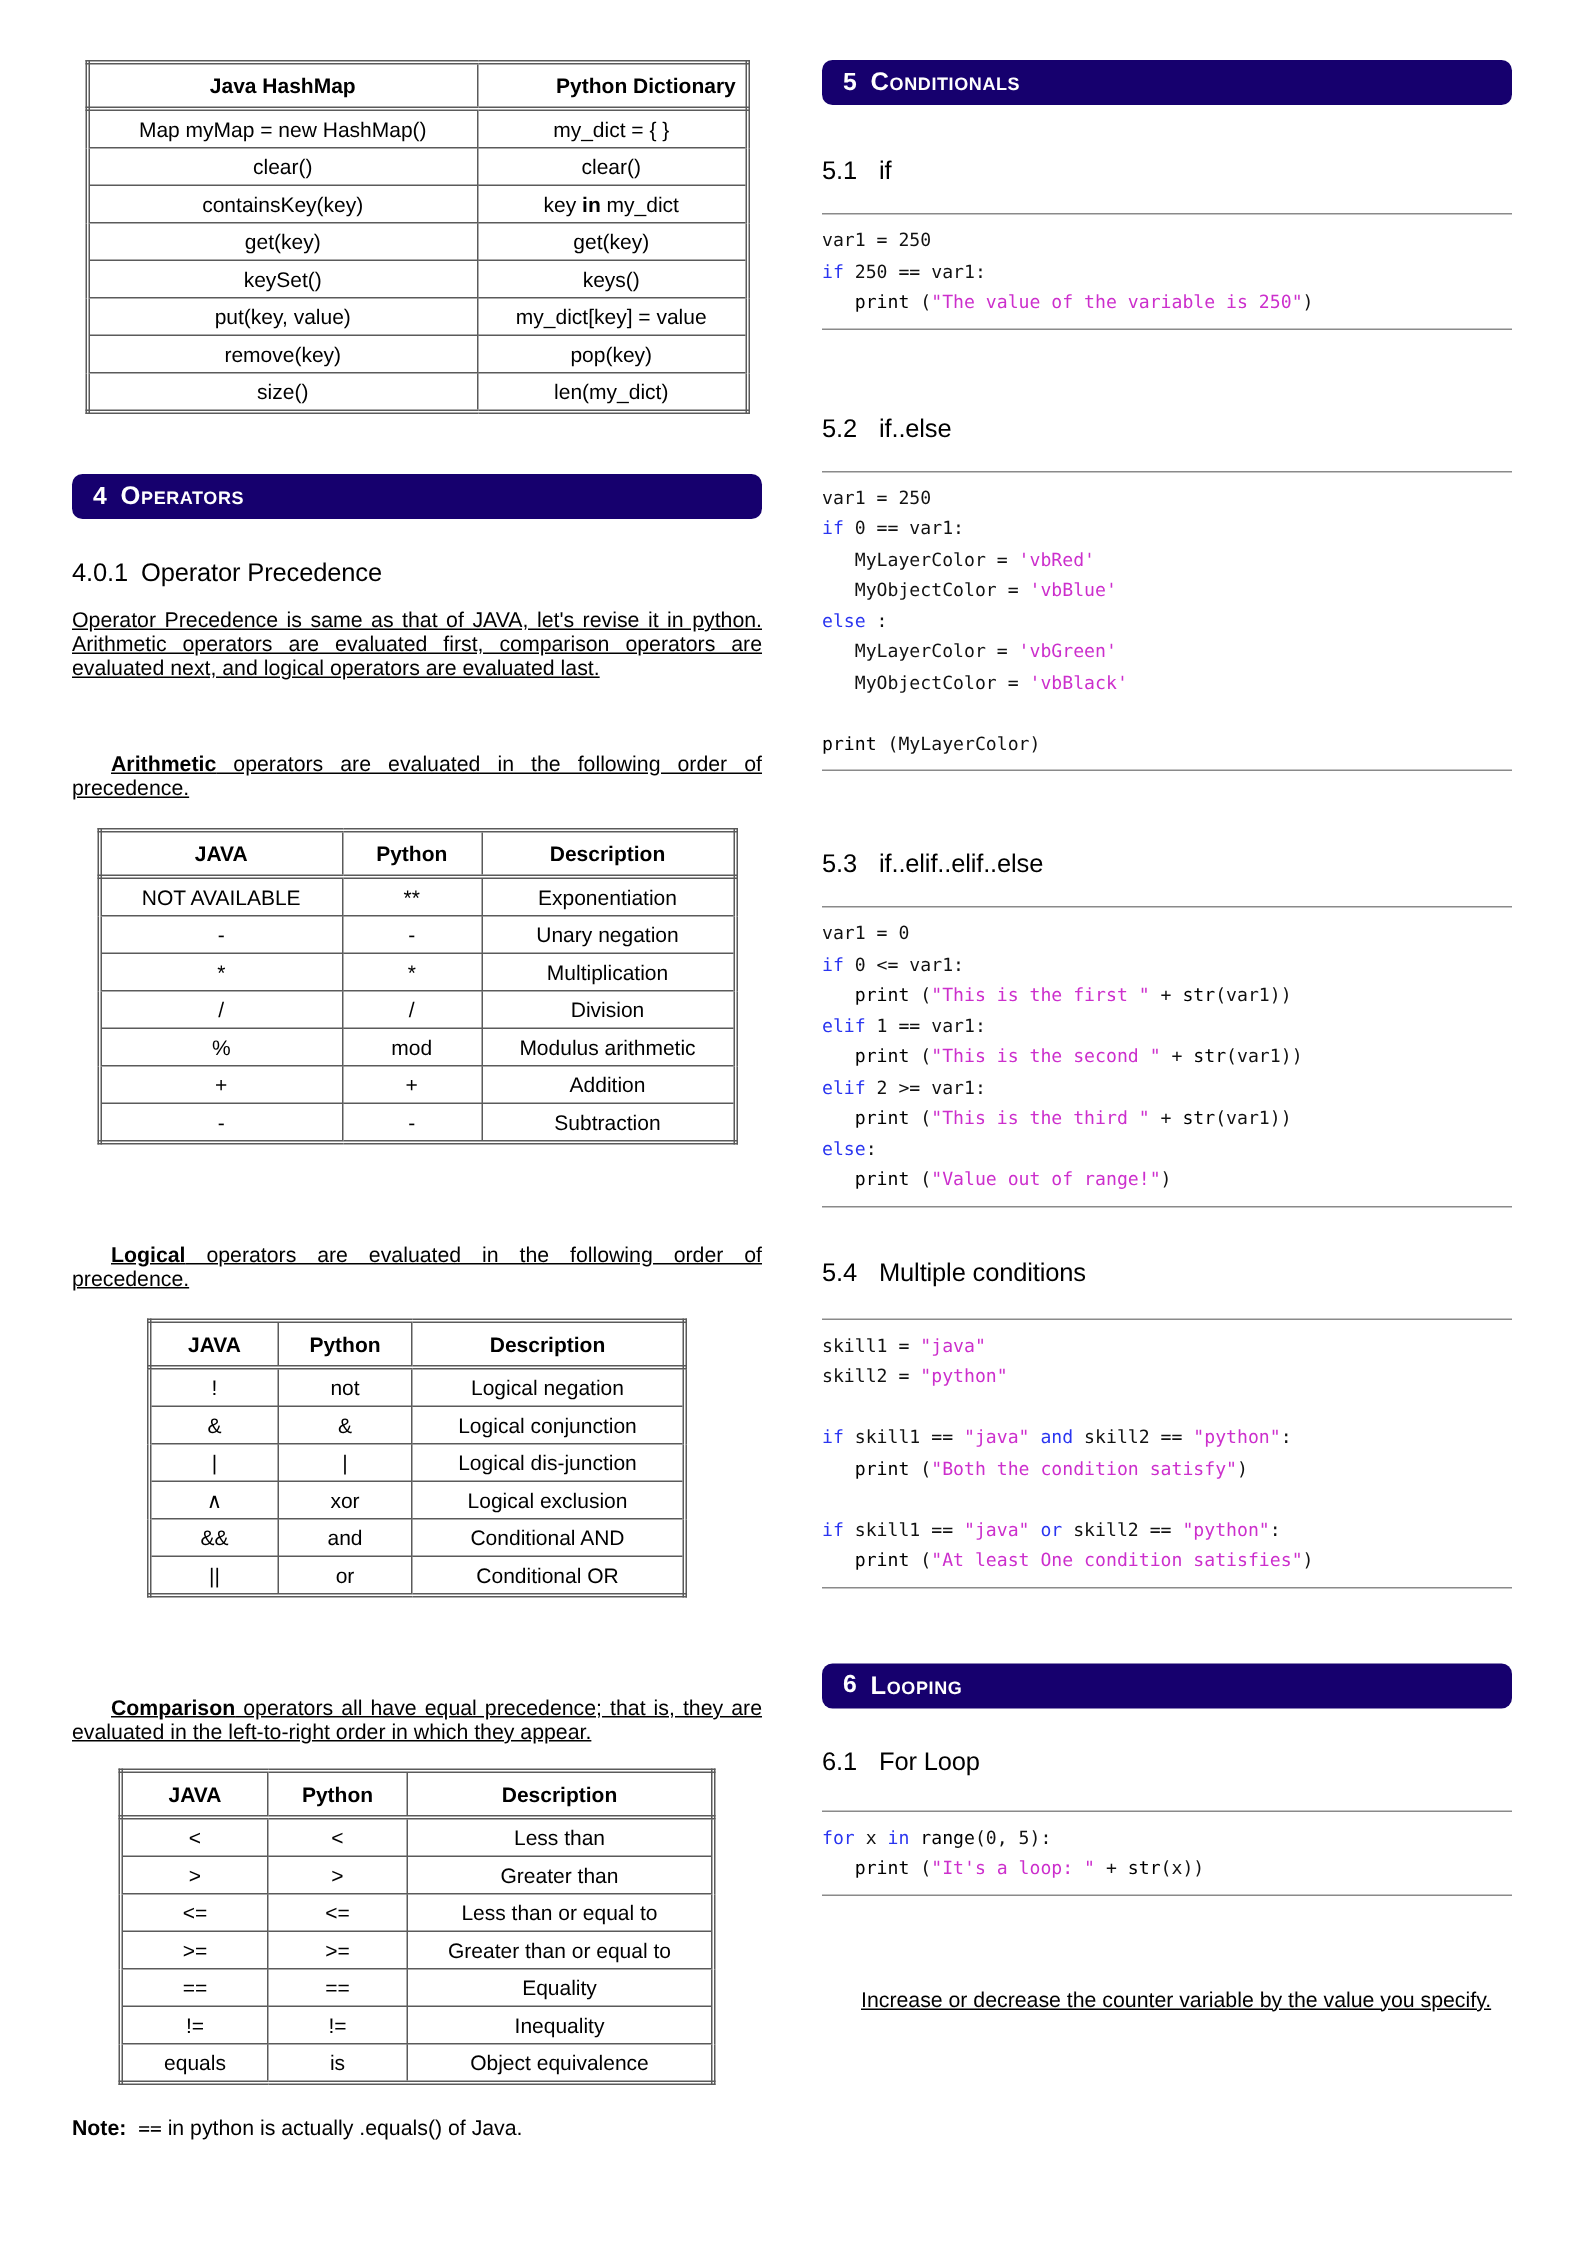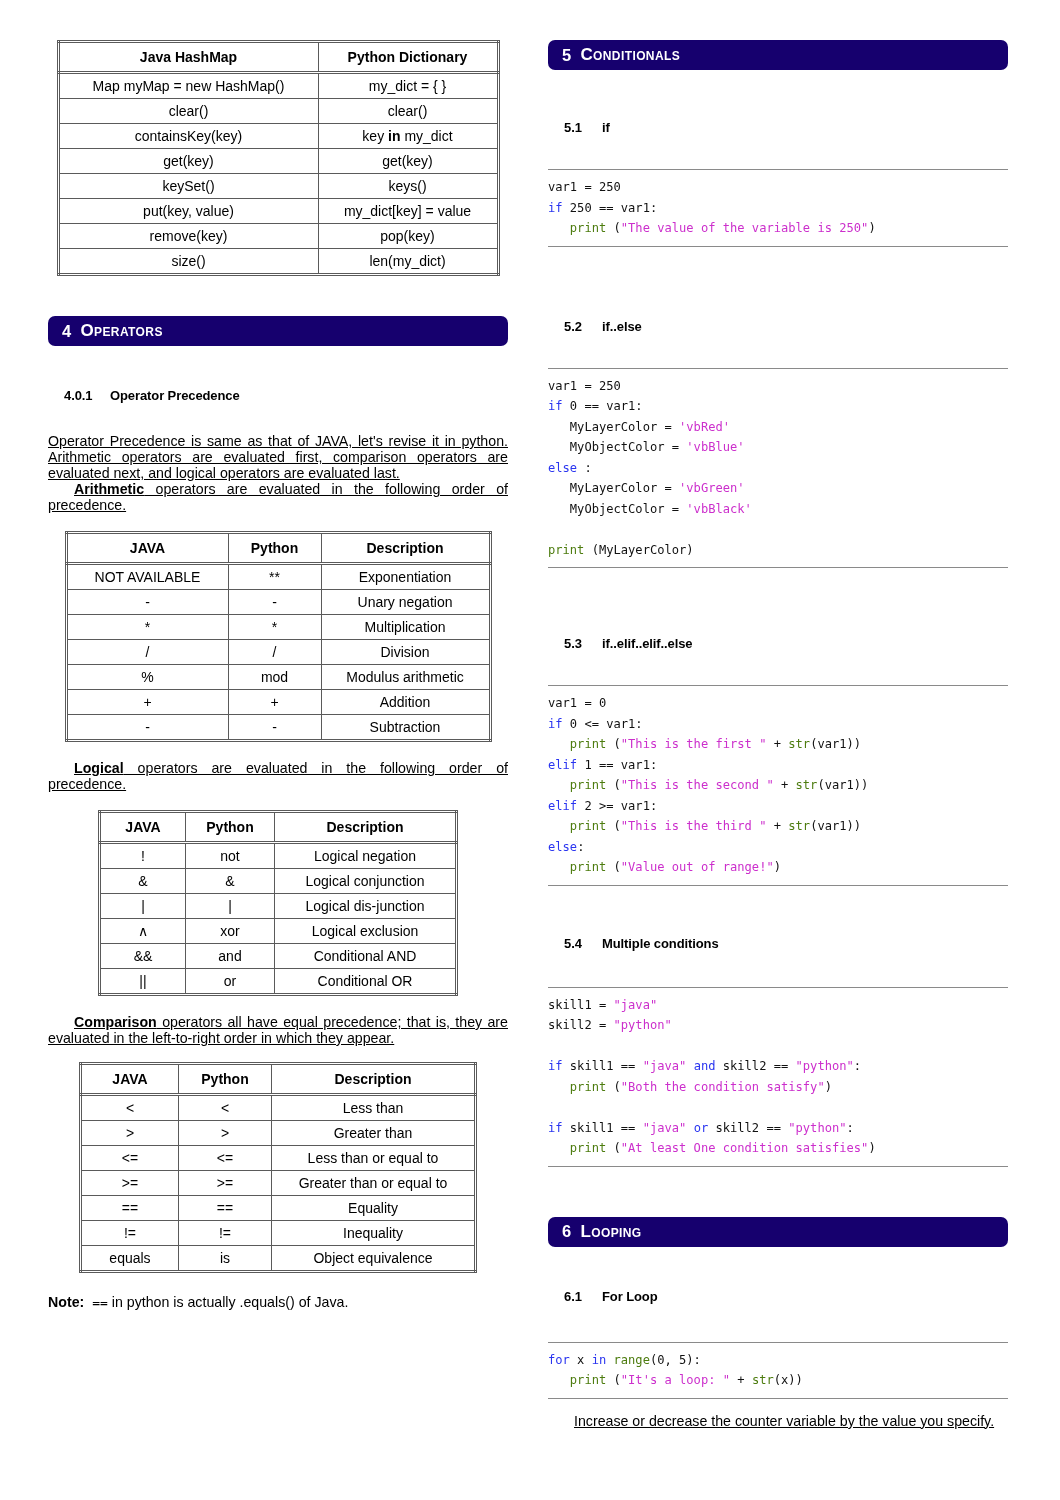--- a/index.html
+++ b/index.html
@@ -49,40 +49,40 @@
     font-size: 17px;
     font-weight: bold;
     margin-left: 9px;
     font-variant: small-caps;
     text-transform: capitalize;
     letter-spacing: .4px;
   }
 
   
   h3.sub {
-    font-size: 13px;
-    font-weight: bold;
-    margin: 16px;
+    font-size: 17px;
+    font-weight: normal;
+    margin: 0;
     padding: 0;
     letter-spacing: -.1px;
   }
   h3.sub .sn { display: inline-block; min-width: 38px; }
   h3.sub .sn.wide { min-width: 46px; }
 
   
   p.body {
     font-size: 14.2px;
     line-height: 16px;
     margin: 0;
     text-align: justify;
     text-justify: inter-word;
     hyphens: none;
     text-decoration: underline;
   }
-  p.body.indent { text-indent: 26px; }
+  p.body.indent { text-indent: 26px; margin-top: 48px; }
   p.body b { font-weight: bold; }
 
   
   table.t {
     border-collapse: collapse;
     font-size: 14px;
     background: #fff;
   }
   table.t td, table.t th {
     border: 1px solid #5a5a5a;
@@ -107,21 +107,21 @@
     border-top: 1.5px solid #8a8a8a;
     border-bottom: 1.5px solid #8a8a8a;
     padding: 7px 0 7px 0;
     font-family: "DejaVu Sans Mono", monospace;
     font-size: 12.1px;
     line-height: 20.5px;
     white-space: pre;
     color: #111111;
   }
   .code .kw  { color: #2a35f0; }      
-  .code .fn  { color: #4d7c0f; }      
+  .code .fn  { color: #000000; }      
   .code .st  { color: #cc2fcc; }
 
   
   .note { font-size: 14.2px; line-height: 22px; }
   .note b { font-weight: bold; }
   .note .mono { font-family: "DejaVu Sans Mono", monospace; font-size: 13px; }
 
   
   .footer {
     position: absolute;
@@ -150,21 +150,21 @@
 
   <div class="col col-left">
 
     <div class="spacer-40"></div>
 
     <div class="center">
       <table class="t" id="hashmap-table">
         <tbody>
             <tr class="hdr">
               <th class="outer-l" style="width: 246px;">Java HashMap</th>
-              <th class="outer-r" style="width: 166px;">Python Dictionary</th>
+              <th class="outer-r" style="width: 166px; text-align: right;">Python Dictionary</th>
             </tr>
             <tr>
               <td class="outer-l">Map myMap = new HashMap()</td>
               <td class="outer-r">my_dict = { }</td>
             </tr>
             <tr>
               <td class="outer-l">clear()</td>
               <td class="outer-r">clear()</td>
             </tr>
             <tr>

